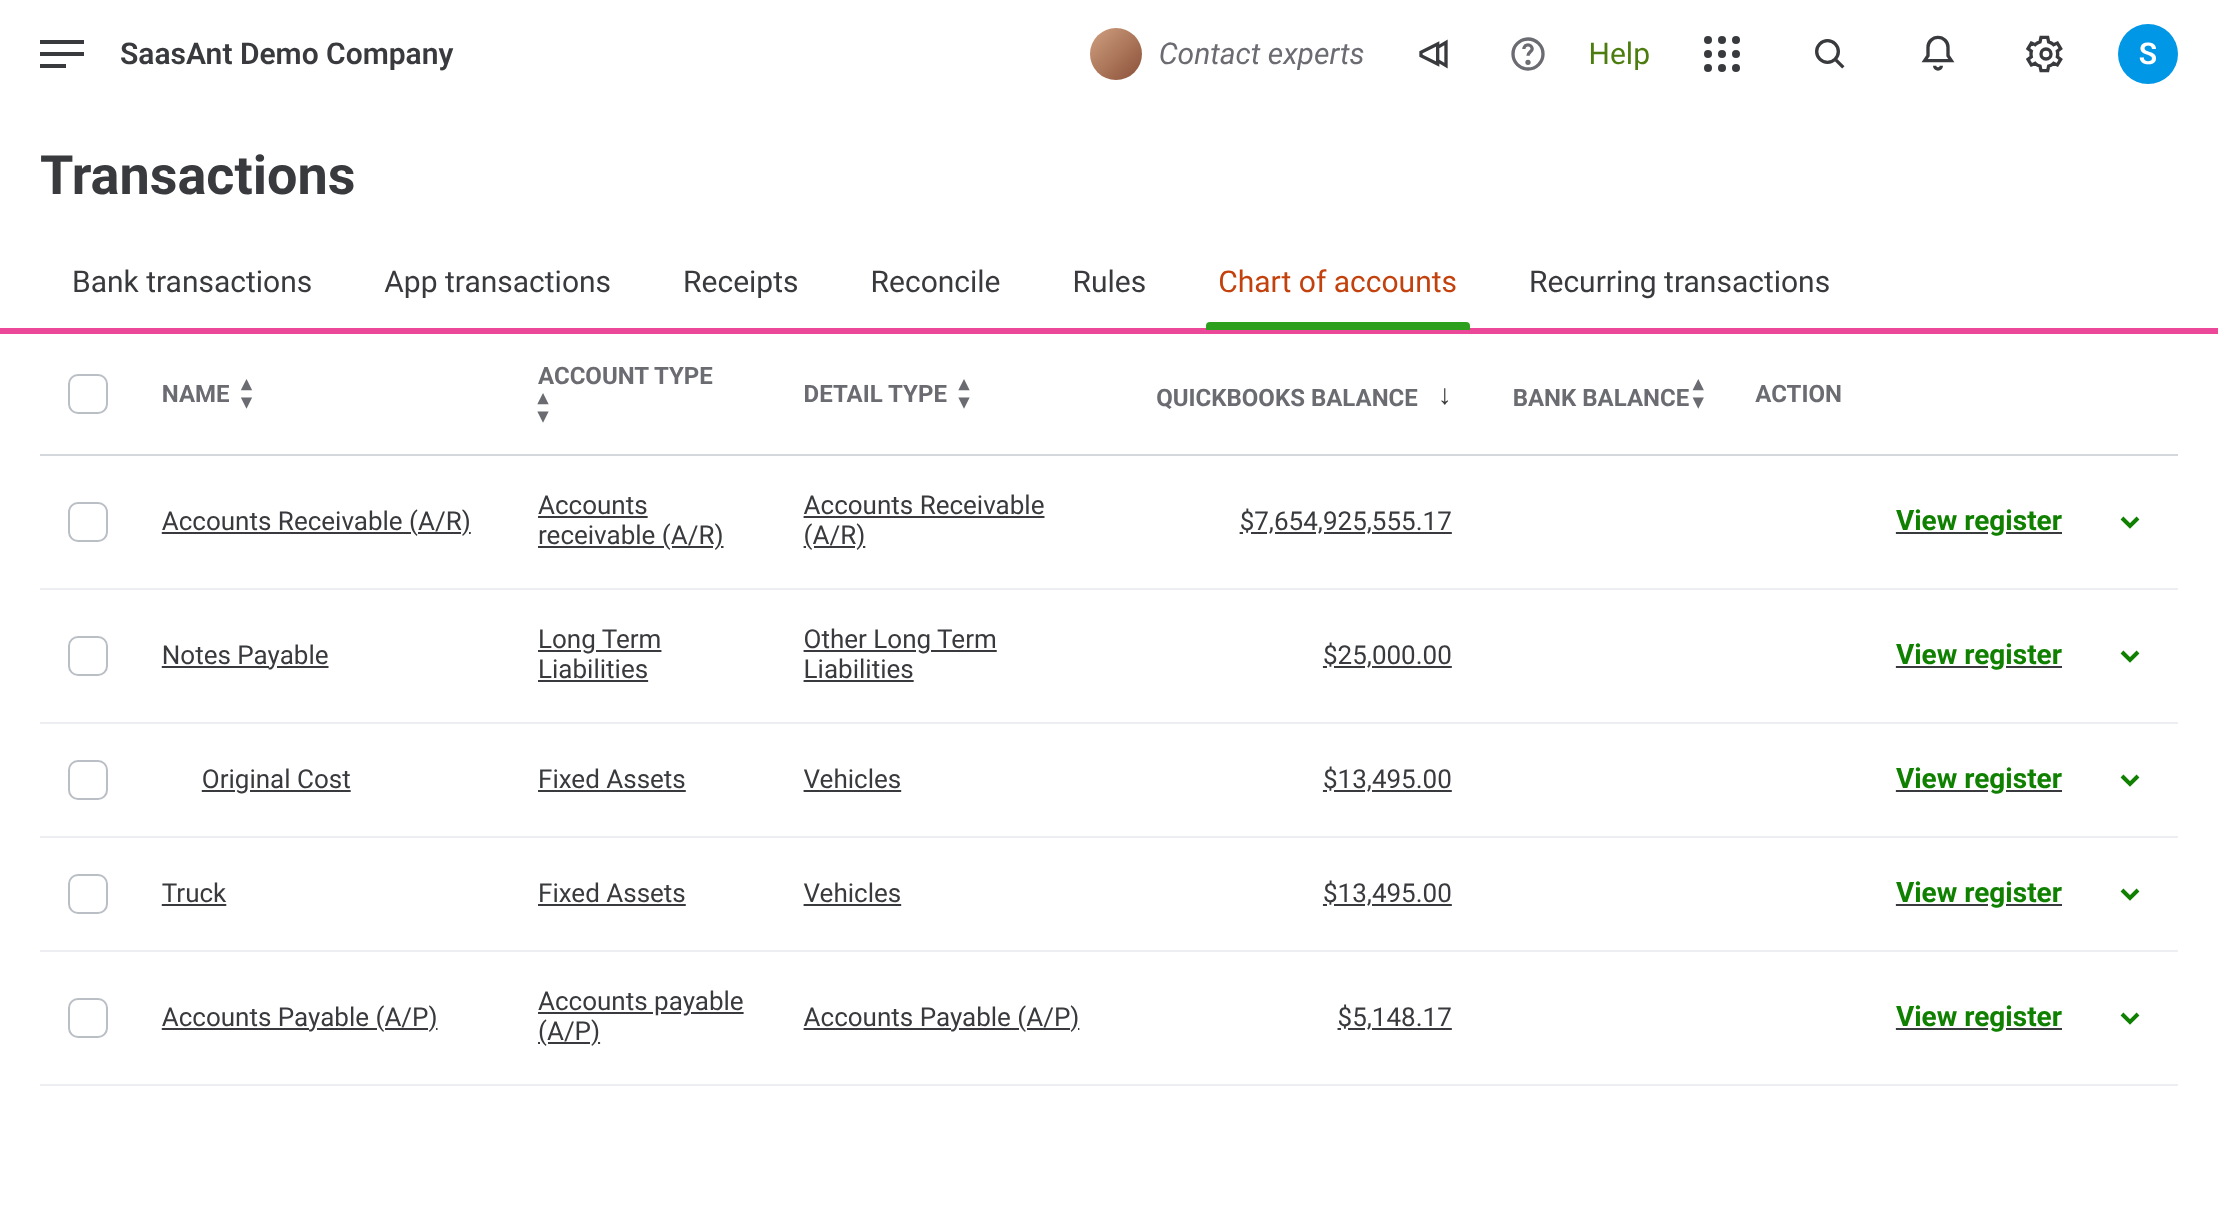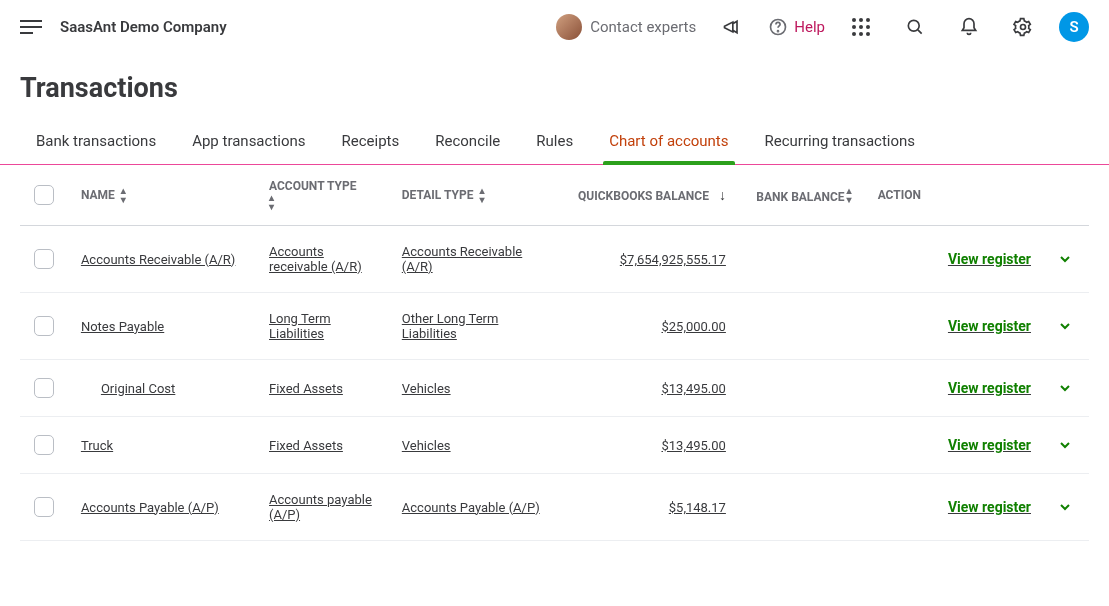--- a/index.html
+++ b/index.html
@@ -22,49 +22,49 @@
   .hamburger {
     width: 22px; height: 22px;
     display: flex; flex-direction: column; justify-content: center;
     gap: 4px;
     cursor: pointer;
   }
   .hamburger span { display:block; height: 2px; background:#393a3d; }
   .hamburger span:nth-child(3){ width: 60%; }
   .company-name { font-weight: 600; font-size: 15px; color:#393a3d; }
   .topbar-spacer { flex: 1; }
-  .contact-experts { display:flex; align-items:center; gap:8px; cursor:pointer; }
+  .contact-experts { display:flex; align-items:center; gap:8px; cursor:pointer;font-style:italic; }
   .avatar-round {
     width: 26px; height: 26px; border-radius:50%;
     background: linear-gradient(135deg,#d0a080,#8a5038);
     display:inline-block;
   }
   .contact-label { font-size:15px; color:#6b6c72; }
   .topbar-icon {
     width: 36px; height:36px;
     display:flex; align-items:center; justify-content:center;
     cursor:pointer; color:#393a3d;
   }
-  .help-wrap { display:flex; align-items:center; gap:6px; cursor:pointer; color:#be185d; font-size:15px;}
+  .help-wrap { display:flex; align-items:center; gap:20px; cursor:pointer; color:#4d7c0f; font-size:15px;}
   .grid-dots {
     display:grid; grid-template-columns:repeat(3,4px); grid-template-rows:repeat(3,4px);
     gap:3px;
   }
   .grid-dots span { width:4px; height:4px; background:#393a3d; border-radius:50%; }
   .profile-badge {
     width:30px; height:30px; border-radius:50%; background:#0097e6;
     color:#fff; font-weight:600; font-size:15px;
     display:flex; align-items:center; justify-content:center; cursor:pointer;
   }
   .page-title {
     font-size: 27px; font-weight:700; padding: 18px 20px 10px 20px;
   }
   .tabs {
     display:flex; gap: 36px; padding: 12px 36px 0 36px;
-    border-bottom: 1px solid #ec4899;
+    border-bottom: 3px solid #ec4899;
   }
   .tab {
     font-size:15px; color:#393a3d; padding: 6px 0 14px 0;
     cursor:pointer; position:relative;
   }
   .tab.active { color:#c2410c; }
   .tab.active::after {
     content:""; position:absolute; left:-6px; right:-6px; bottom:-1px;
     height:4px; background:#2ca01c; border-radius:2px 2px 0 0;
   }

